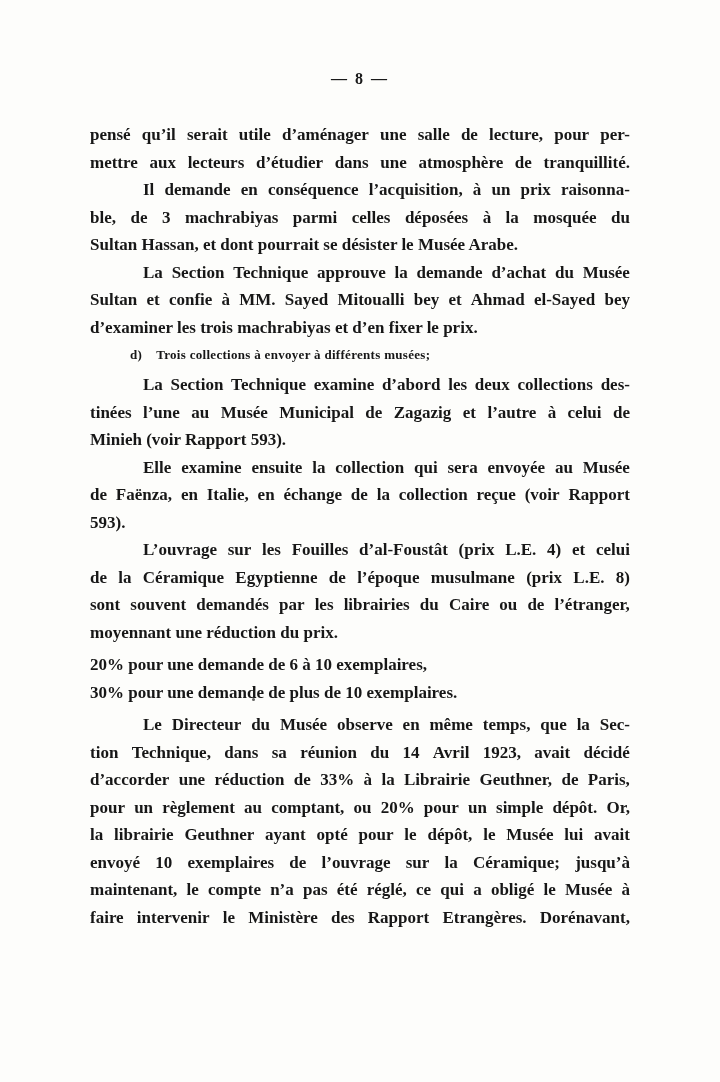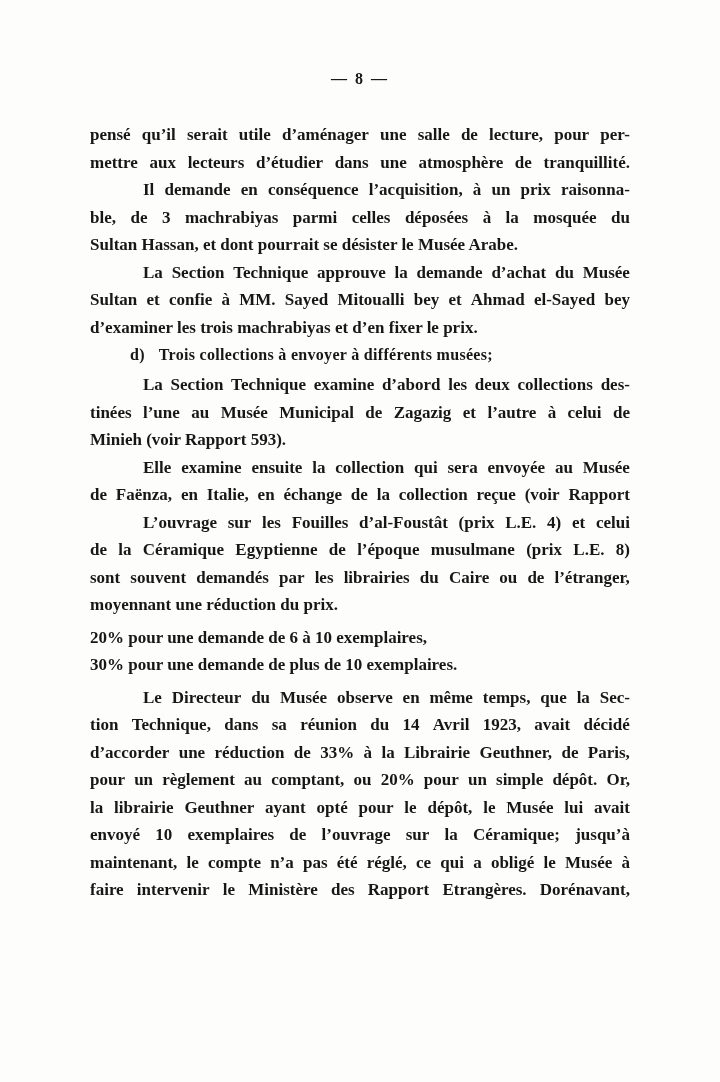--- a/index.html
+++ b/index.html
@@ -19,21 +19,21 @@
     position:absolute; left:90px; top:121px; width:540px;
     font-size:17px; line-height:27.5px;
   }
   .para { margin:0; }
   .line { height:27.5px; overflow:hidden; white-space:nowrap; text-align:left; }
   .line.j { display:flex; justify-content:space-between; white-space:normal; }
   .line.j span { white-space:nowrap; }
   .line.ind { margin-left:53px; }
   .heading {
     margin:3px 0 5px 40px; height:22px; line-height:22px;
-    font-size:16px; letter-spacing:0.3px; overflow:hidden; white-space:nowrap;
+    font-size:13px; letter-spacing:0.3px; overflow:hidden; white-space:nowrap;
   }
   .h-label { margin-right:14px; }
   .space-before { margin-top:5px; }
   .list { margin:5px 0 3px 0; }
   .speck {
     position:absolute; width:3px; height:3px; border-radius:50%;
     background:#3a3a3a; opacity:0.8;
   }
 </style>
 </head>
@@ -173,20 +173,21 @@
           <span>Italie,</span>
           <span>en</span>
           <span>échange</span>
           <span>de</span>
           <span>la</span>
           <span>collection</span>
           <span>reçue</span>
           <span>(voir</span>
           <span>Rapport</span>
         </div>
+        <div class="line">593).</div>
       </div>
       <div class="para">
         <div class="line j ind">
           <span>L’ouvrage</span>
           <span>sur</span>
           <span>les</span>
           <span>Fouilles</span>
           <span>d’al-Foustât</span>
           <span>(prix</span>
           <span>L.E.</span>

